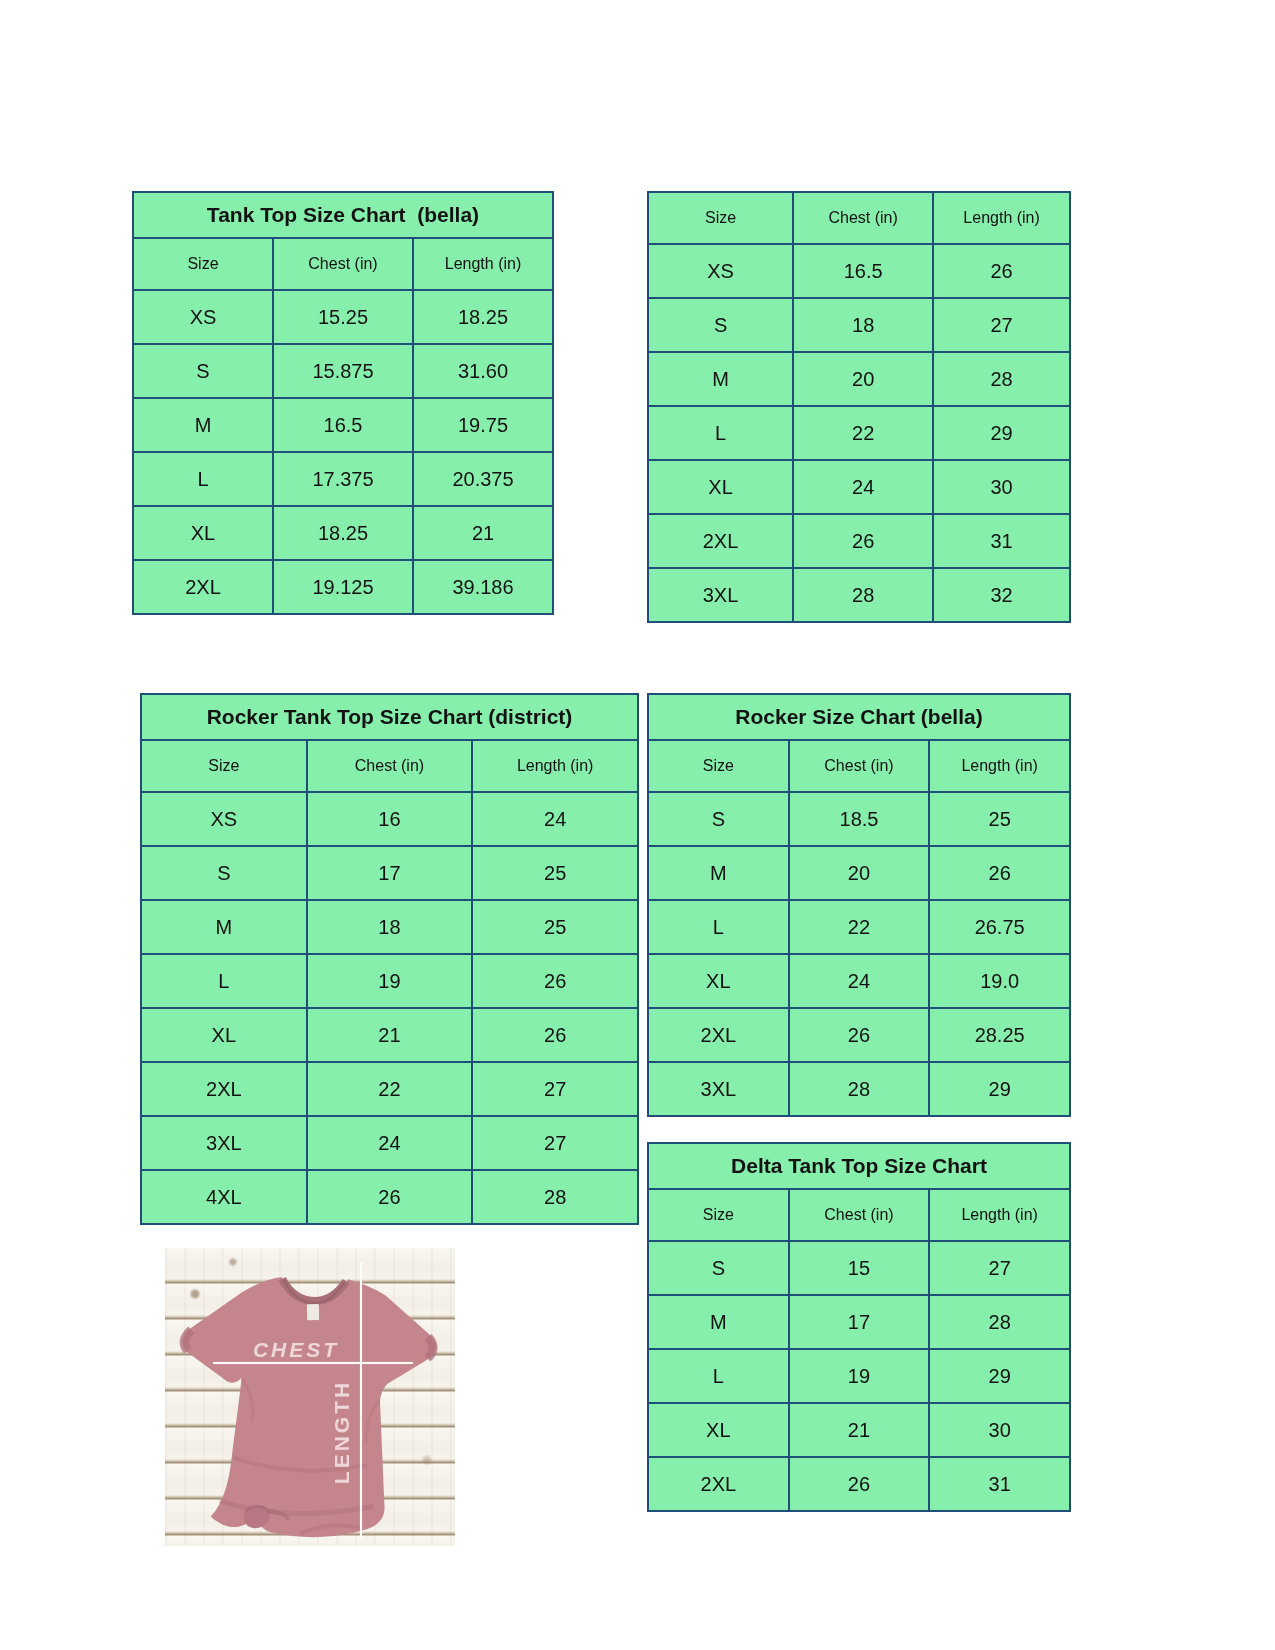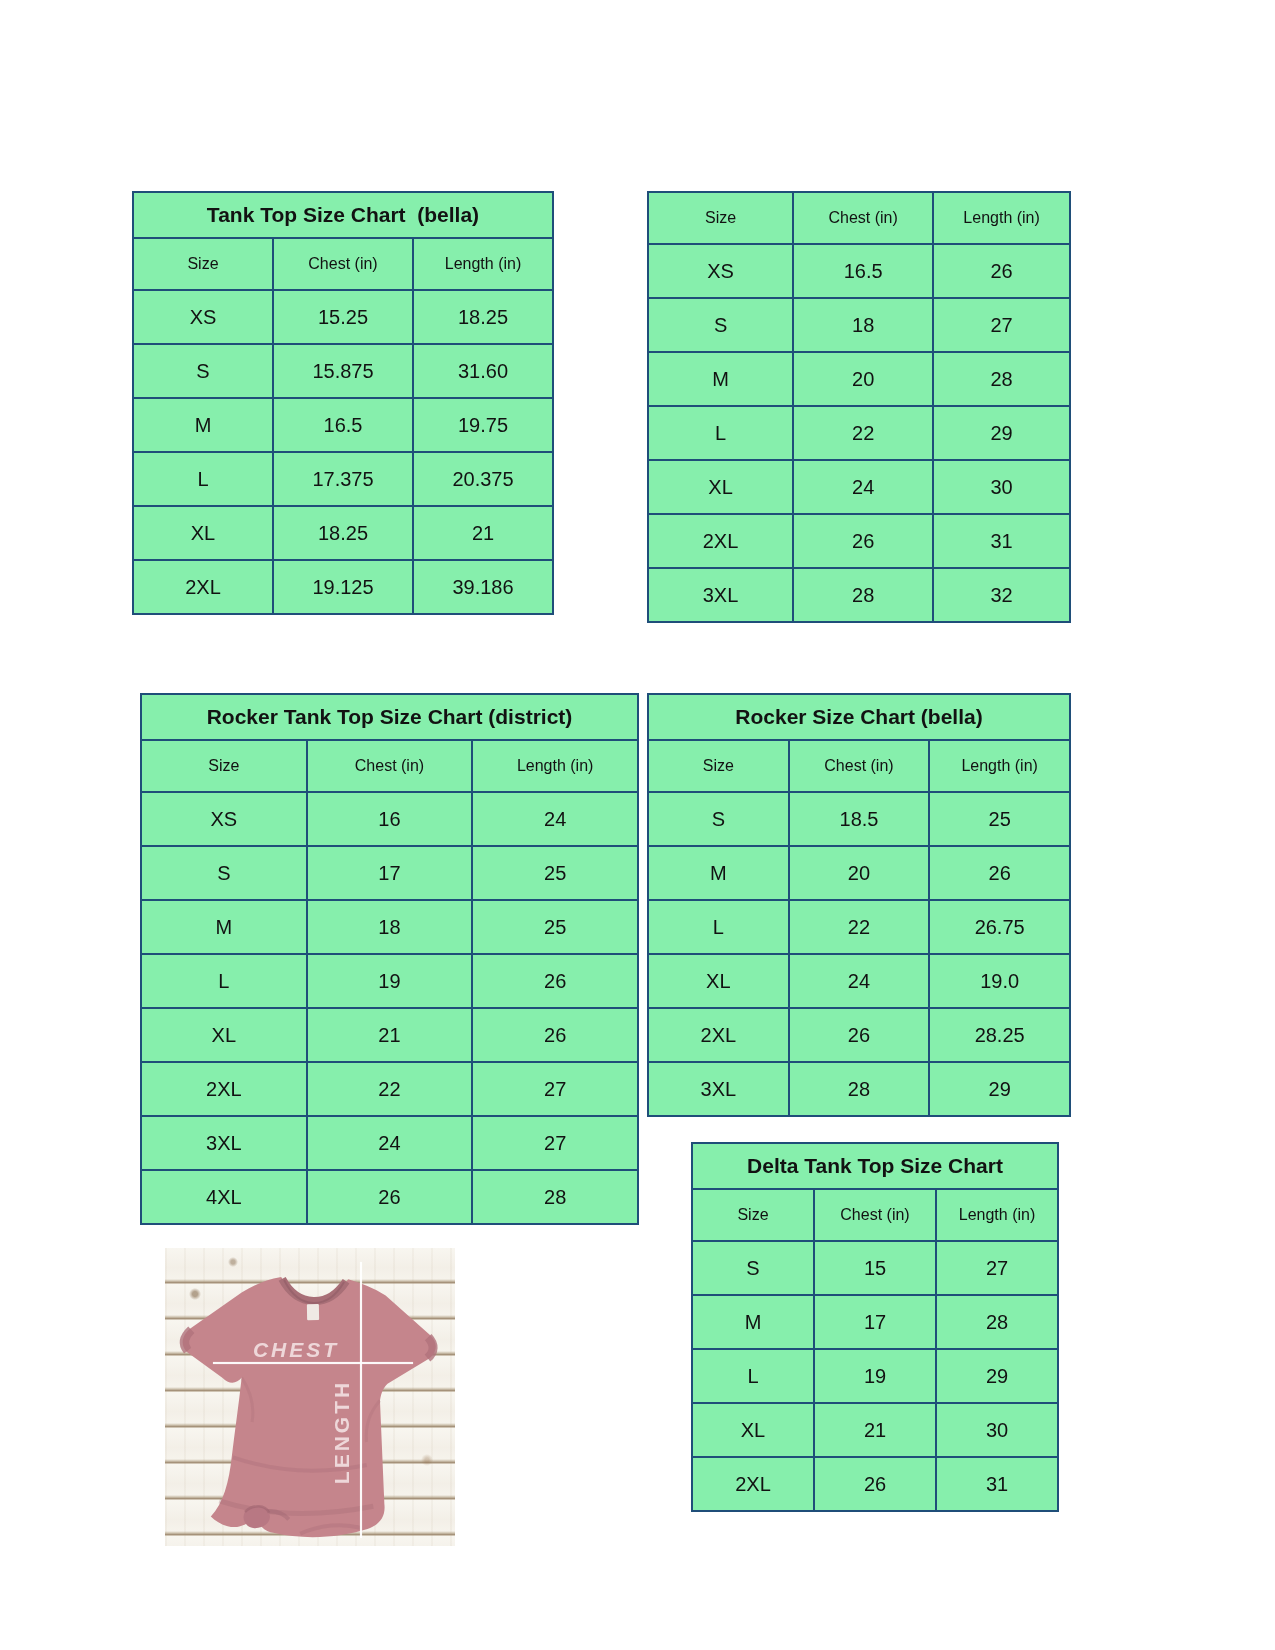--- a/index.html
+++ b/index.html
@@ -240,21 +240,21 @@
           </tr>
           <tr>
             <td>3XL</td>
             <td>28</td>
             <td>29</td>
           </tr>
         </tbody>
       </table>
     </div>
 
-  <div class="size-table" style="left:647px; top:1142px; width:368px;margin-left:44px;">
+  <div class="size-table" style="left:647px; top:1142px; width:424px;">
       <table class="sz">
         <tbody>
           <tr>
             <th class="title" colspan="3">Delta Tank Top Size Chart</th>
           </tr>
           <tr>
             <th class="hdr" style="width: 34.4%;">Size</th>
             <th class="hdr" style="width: 33.2%;">Chest (in)</th>
             <th class="hdr" style="width: 32.4%;">Length (in)</th>
           </tr>

